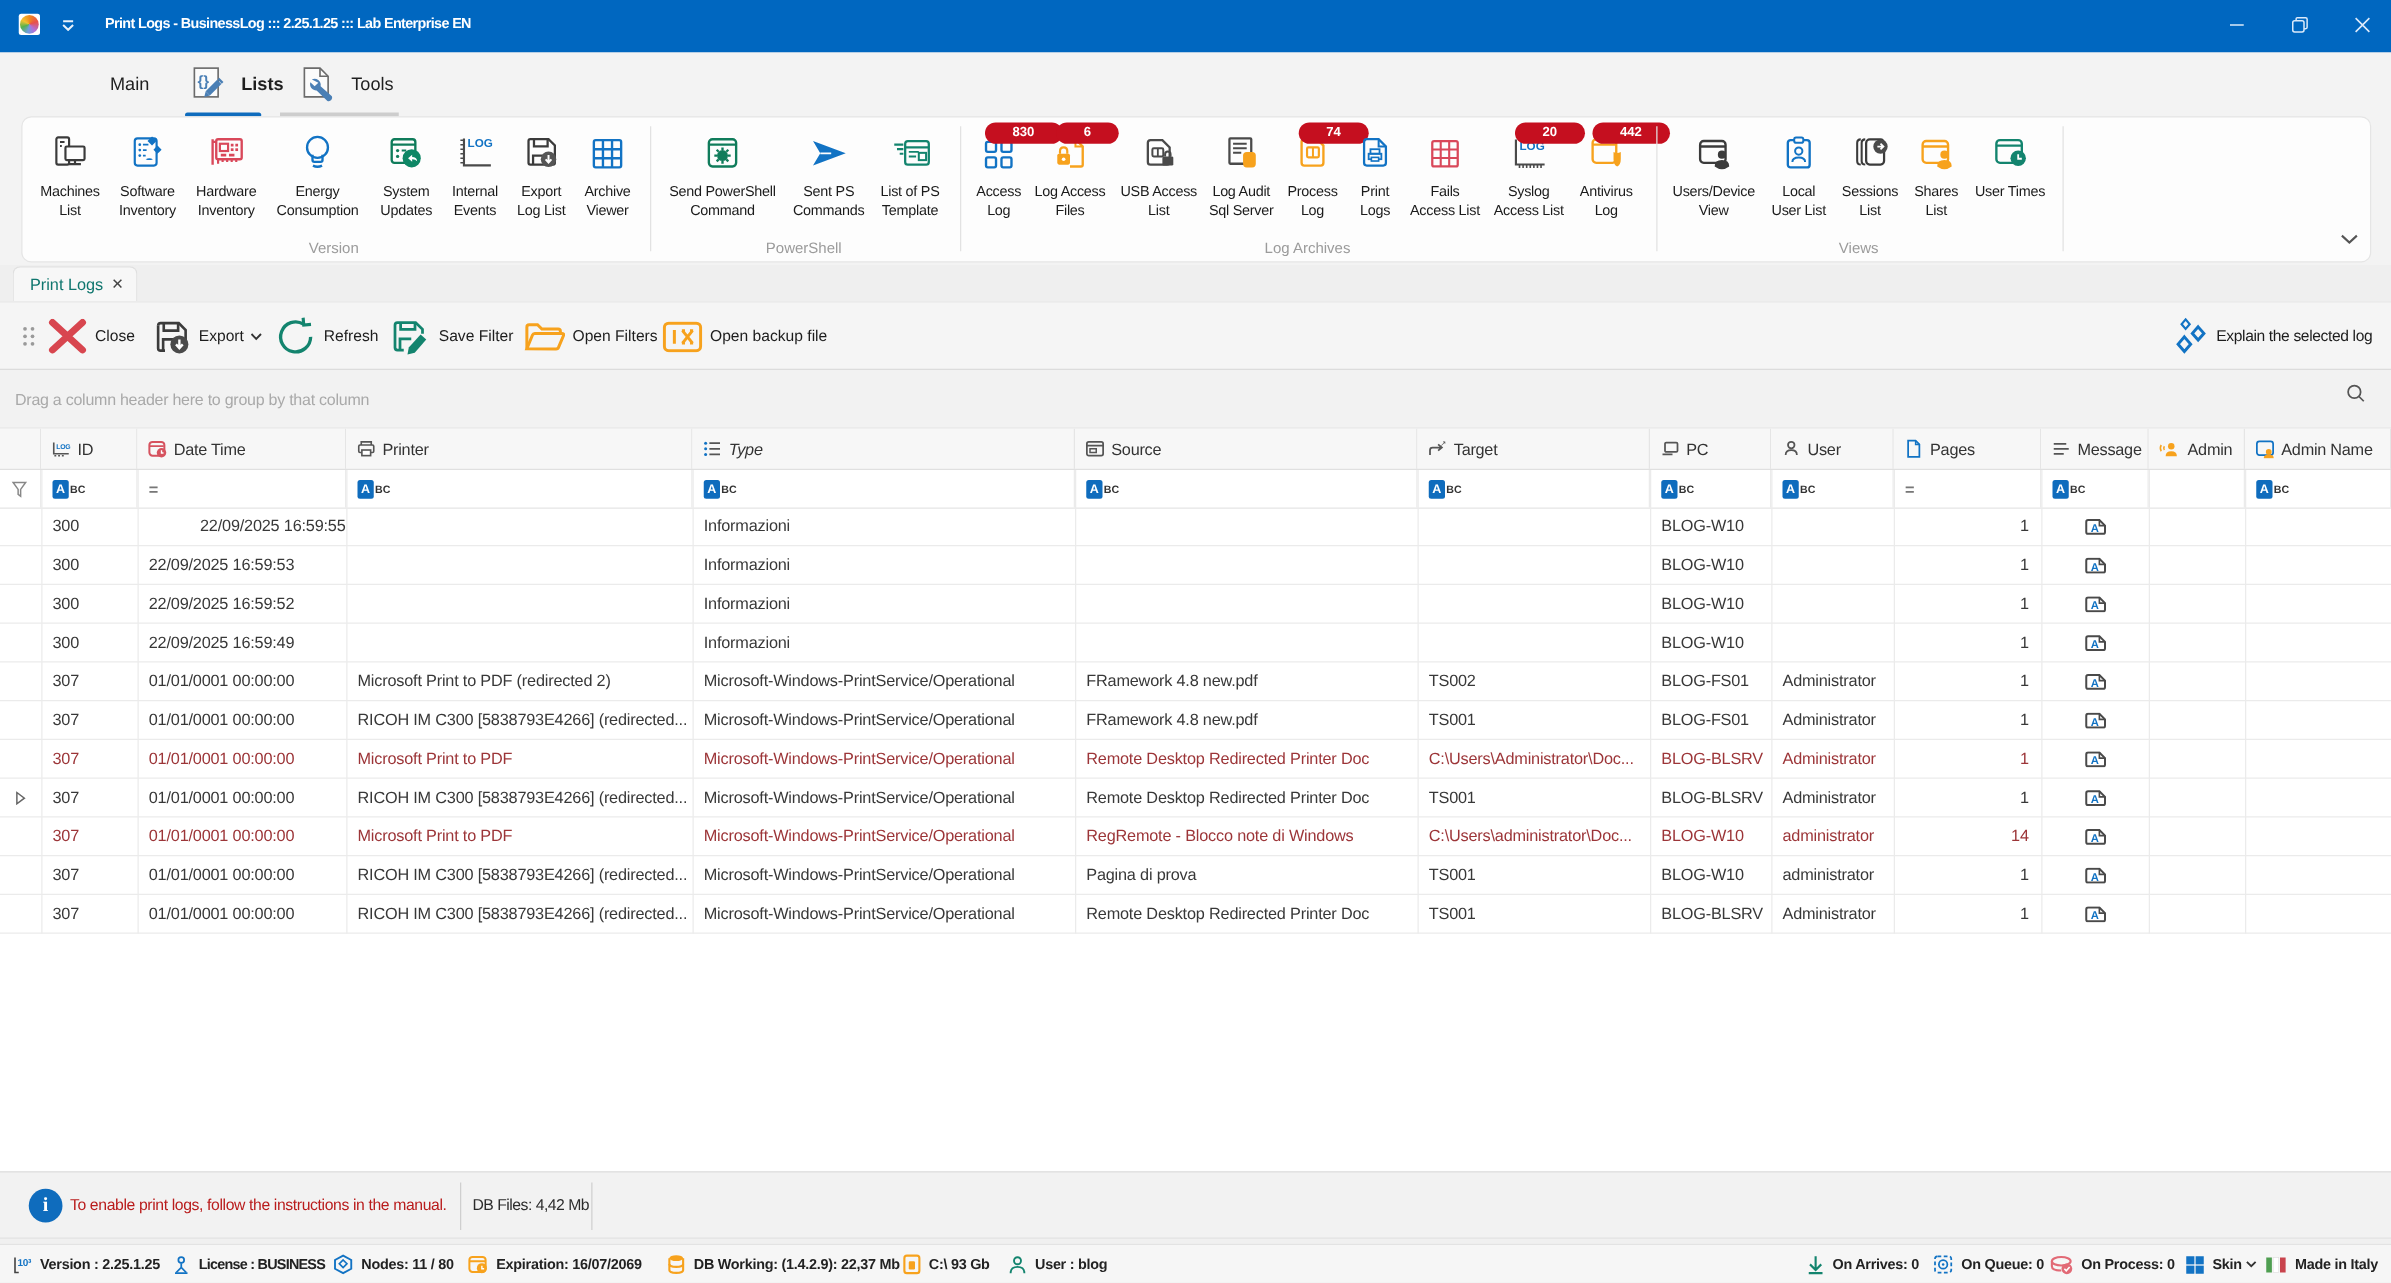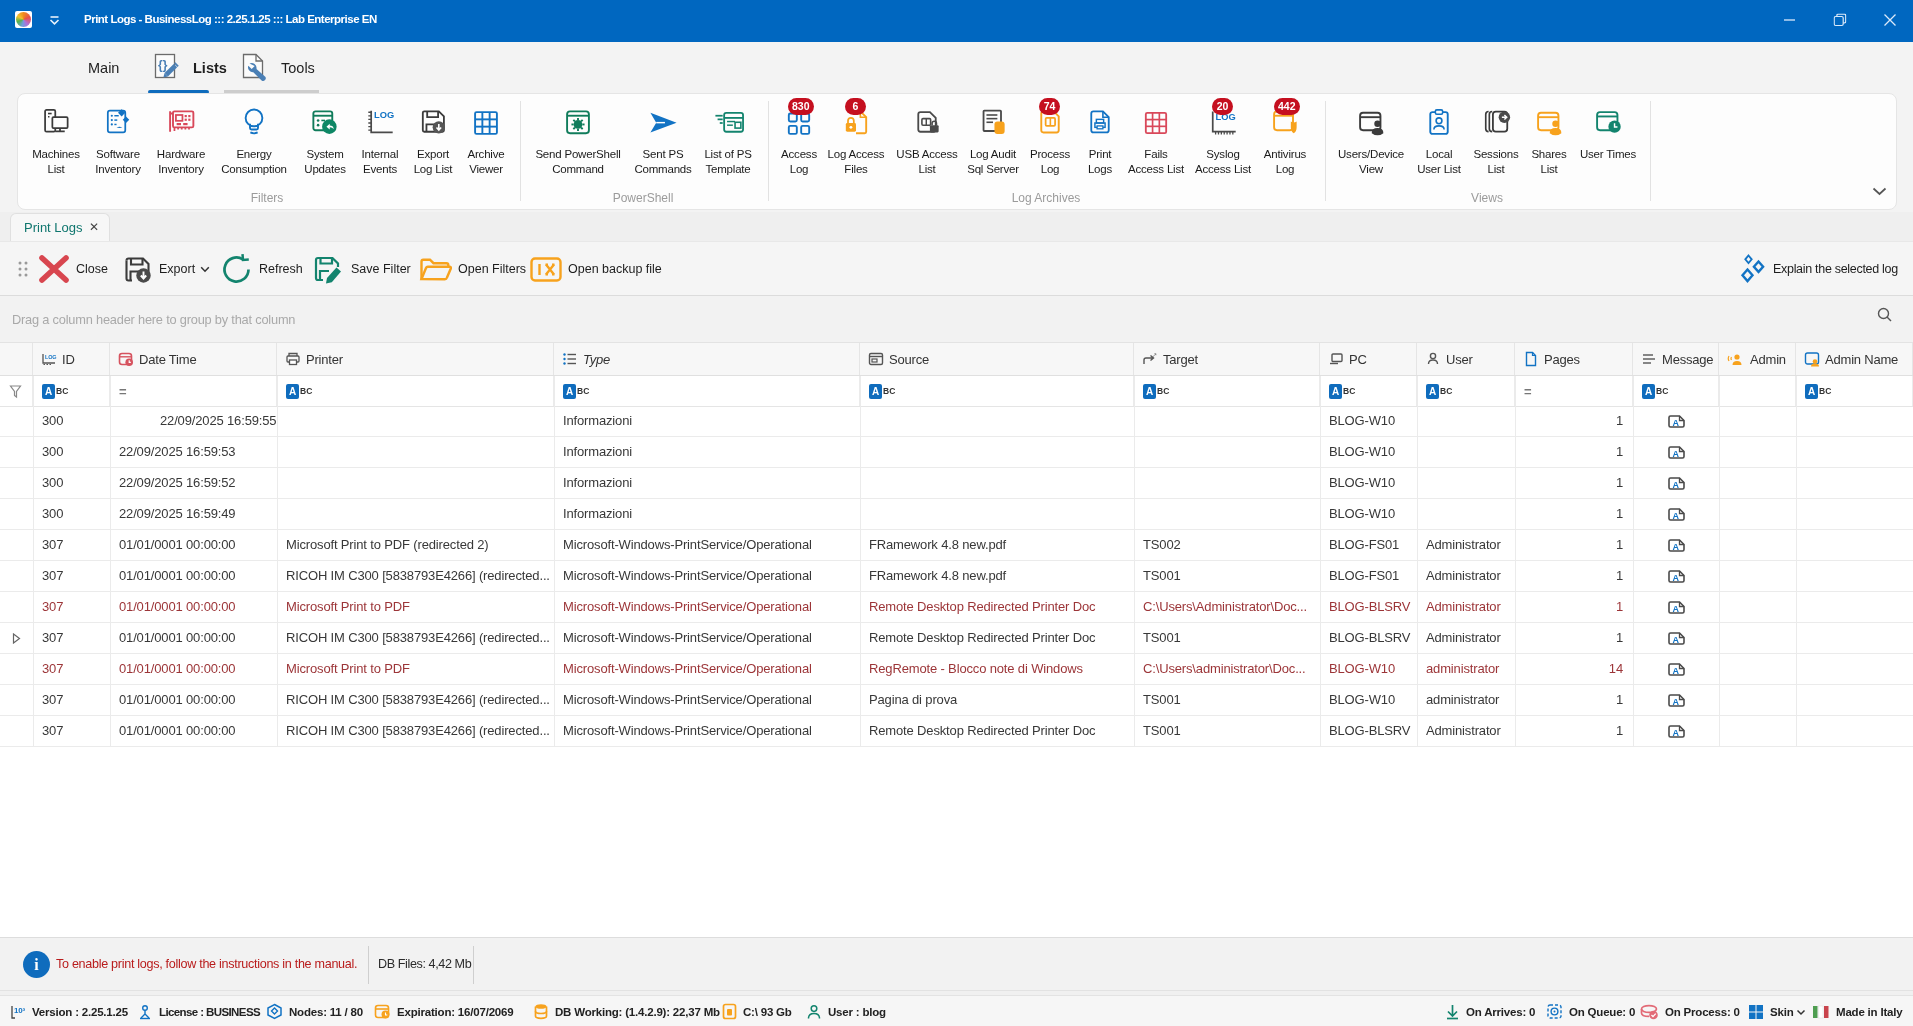--- a/index.html
+++ b/index.html
@@ -30,21 +30,21 @@
 #hamb { position:absolute; left:22px; top:57px; }
 
 
 #ribbon { position:absolute; left:0; top:93px; width:1913px; height:119px; background:#f3f3f3; }
 #ribbonpanel { position:absolute; left:17px; top:0px; width:1880px; height:117px; background:#fdfdfd; border:1px solid #e5e5e5; border-radius:8px; }
 .rsep { position:absolute; top:8px; height:100px; width:1px; background:#e2e2e2; }
 .rgroup-label { position:absolute; top:98px; font-size:12px; color:#9b9b9b; text-align:center; }
 .rbtn { position:absolute; top:12px; text-align:center; }
 .rbtn .ric { height:36px; display:flex; align-items:center; justify-content:center; }
 .rbtn .rlb { font-size:11.5px; letter-spacing:-0.2px; color:#1b1b1b; line-height:14.5px; margin-top:6px; }
-.badge { position:absolute; top:-7px; left:50%; transform:translateX(-11px); min-width:21px; padding:0 4px; height:17px; border-radius:9px; background:#c50f1f; color:#fff; font-size:10.5px; font-weight:700; line-height:17px; text-align:center; }
+.badge { position:absolute; top:-7px; left:50%; transform:translateX(-11px); min-width:21px; padding:0 22px; height:17px; border-radius:9px; background:#c50f1f; color:#fff; font-size:10.5px; font-weight:700; line-height:17px; text-align:center; }
 #rib-chev { position:absolute; left:1872px; top:94px; }
 
 
 #doctabs { position:absolute; left:0; top:212px; width:1913px; height:29px; background:#efefef; }
 #dtab { position:absolute; left:10px; top:1px; width:100px; height:28px; background:#f7f7f7; border:1px solid #e0e0e0; border-bottom:none; border-radius:6px 6px 0 0; }
 #dtab .t { position:absolute; left:13px; top:6px; color:#0f766e; font-size:13px; }
 #dtab .x { position:absolute; left:78px; top:6px; color:#444; font-size:12px; }
 
 
 #toolbar { position:absolute; left:0; top:241px; width:1913px; height:54px; background:#f5f5f5; border-top:1px solid #e8e8e8; }
@@ -461,21 +461,21 @@
 <circle cx="31" cy="27" r="8.5" fill="#13846e"></circle>
 <path d="M31 22.5 L31 27.5 L35 27.5" fill="none" stroke="#fff" stroke-width="2"></path>
             </svg>
           </div>
           <div class="rlb">User Times</div>
         </div>
 <div class="rsep" style="left:520px;"></div>
 <div class="rsep" style="left:768px;"></div>
 <div class="rsep" style="left:1325px;"></div>
 <div class="rsep" style="left:1650px;"></div>
-<div class="rgroup-label" style="left:187px;width:160px;">Filters</div>
+<div class="rgroup-label" style="left:187px;width:160px;">Version</div>
 <div class="rgroup-label" style="left:563px;width:160px;">PowerShell</div>
 <div class="rgroup-label" style="left:966px;width:160px;">Log Archives</div>
 <div class="rgroup-label" style="left:1407px;width:160px;">Views</div>
       </div>
     <svg id="rib-chev" width="15" height="9" viewBox="0 0 15 9">
         <path d="M1.5 1.5 L7.5 7 L13.5 1.5" fill="none" stroke="#555" stroke-width="1.7"></path>
       </svg>
   </div>
 
   <div id="doctabs">

